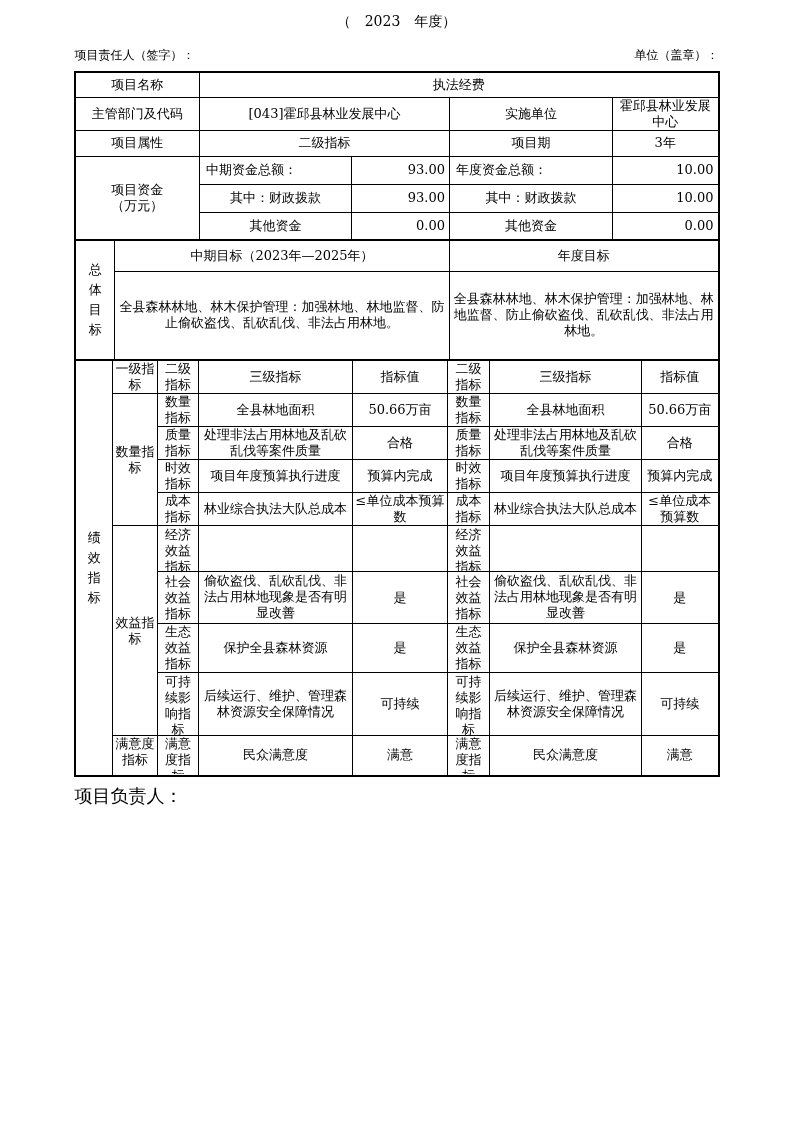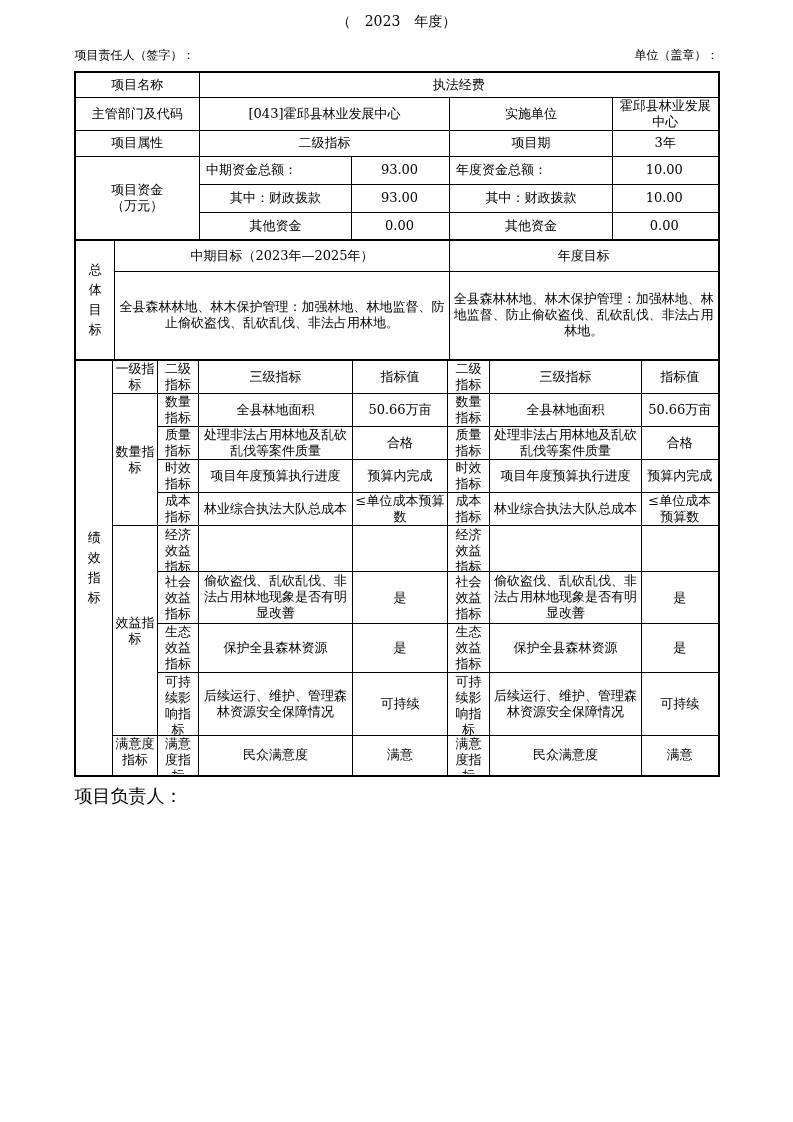--- a/index.html
+++ b/index.html
@@ -18,21 +18,21 @@
     width: 644px; margin: 16px auto 7px auto;
     display: flex; justify-content: space-between; font-size: 12px;
   }
   table.t {
     width: 644px; margin: 0 auto; border-collapse: collapse; table-layout: fixed;
     font-size: 13px; line-height: 16px; border: 2px solid #000;
   }
   table.tm { margin-top: -2px; }
   .t td { border: 1px solid #000; text-align: center; vertical-align: middle; padding: 0 2px; }
   td.al { text-align: left; padding-left: 6px; }
-  td.ar { padding-right: 4px; }
+  td.ar { text-align: right; padding-right: 4px; }
   td.tight { padding: 0 1px; }
   .vert { width: 14px; margin: 16px auto; word-break: break-all; line-height: 20px; text-align: right; }
   .vclip { overflow: hidden; }
   .goaltext { text-align: left; padding: 0 4px; }
   .footer { width: 644px; margin: 7px auto 14px auto; font-size: 18px; }
 </style>
 </head>
 <body>
 
 <div class="page">

